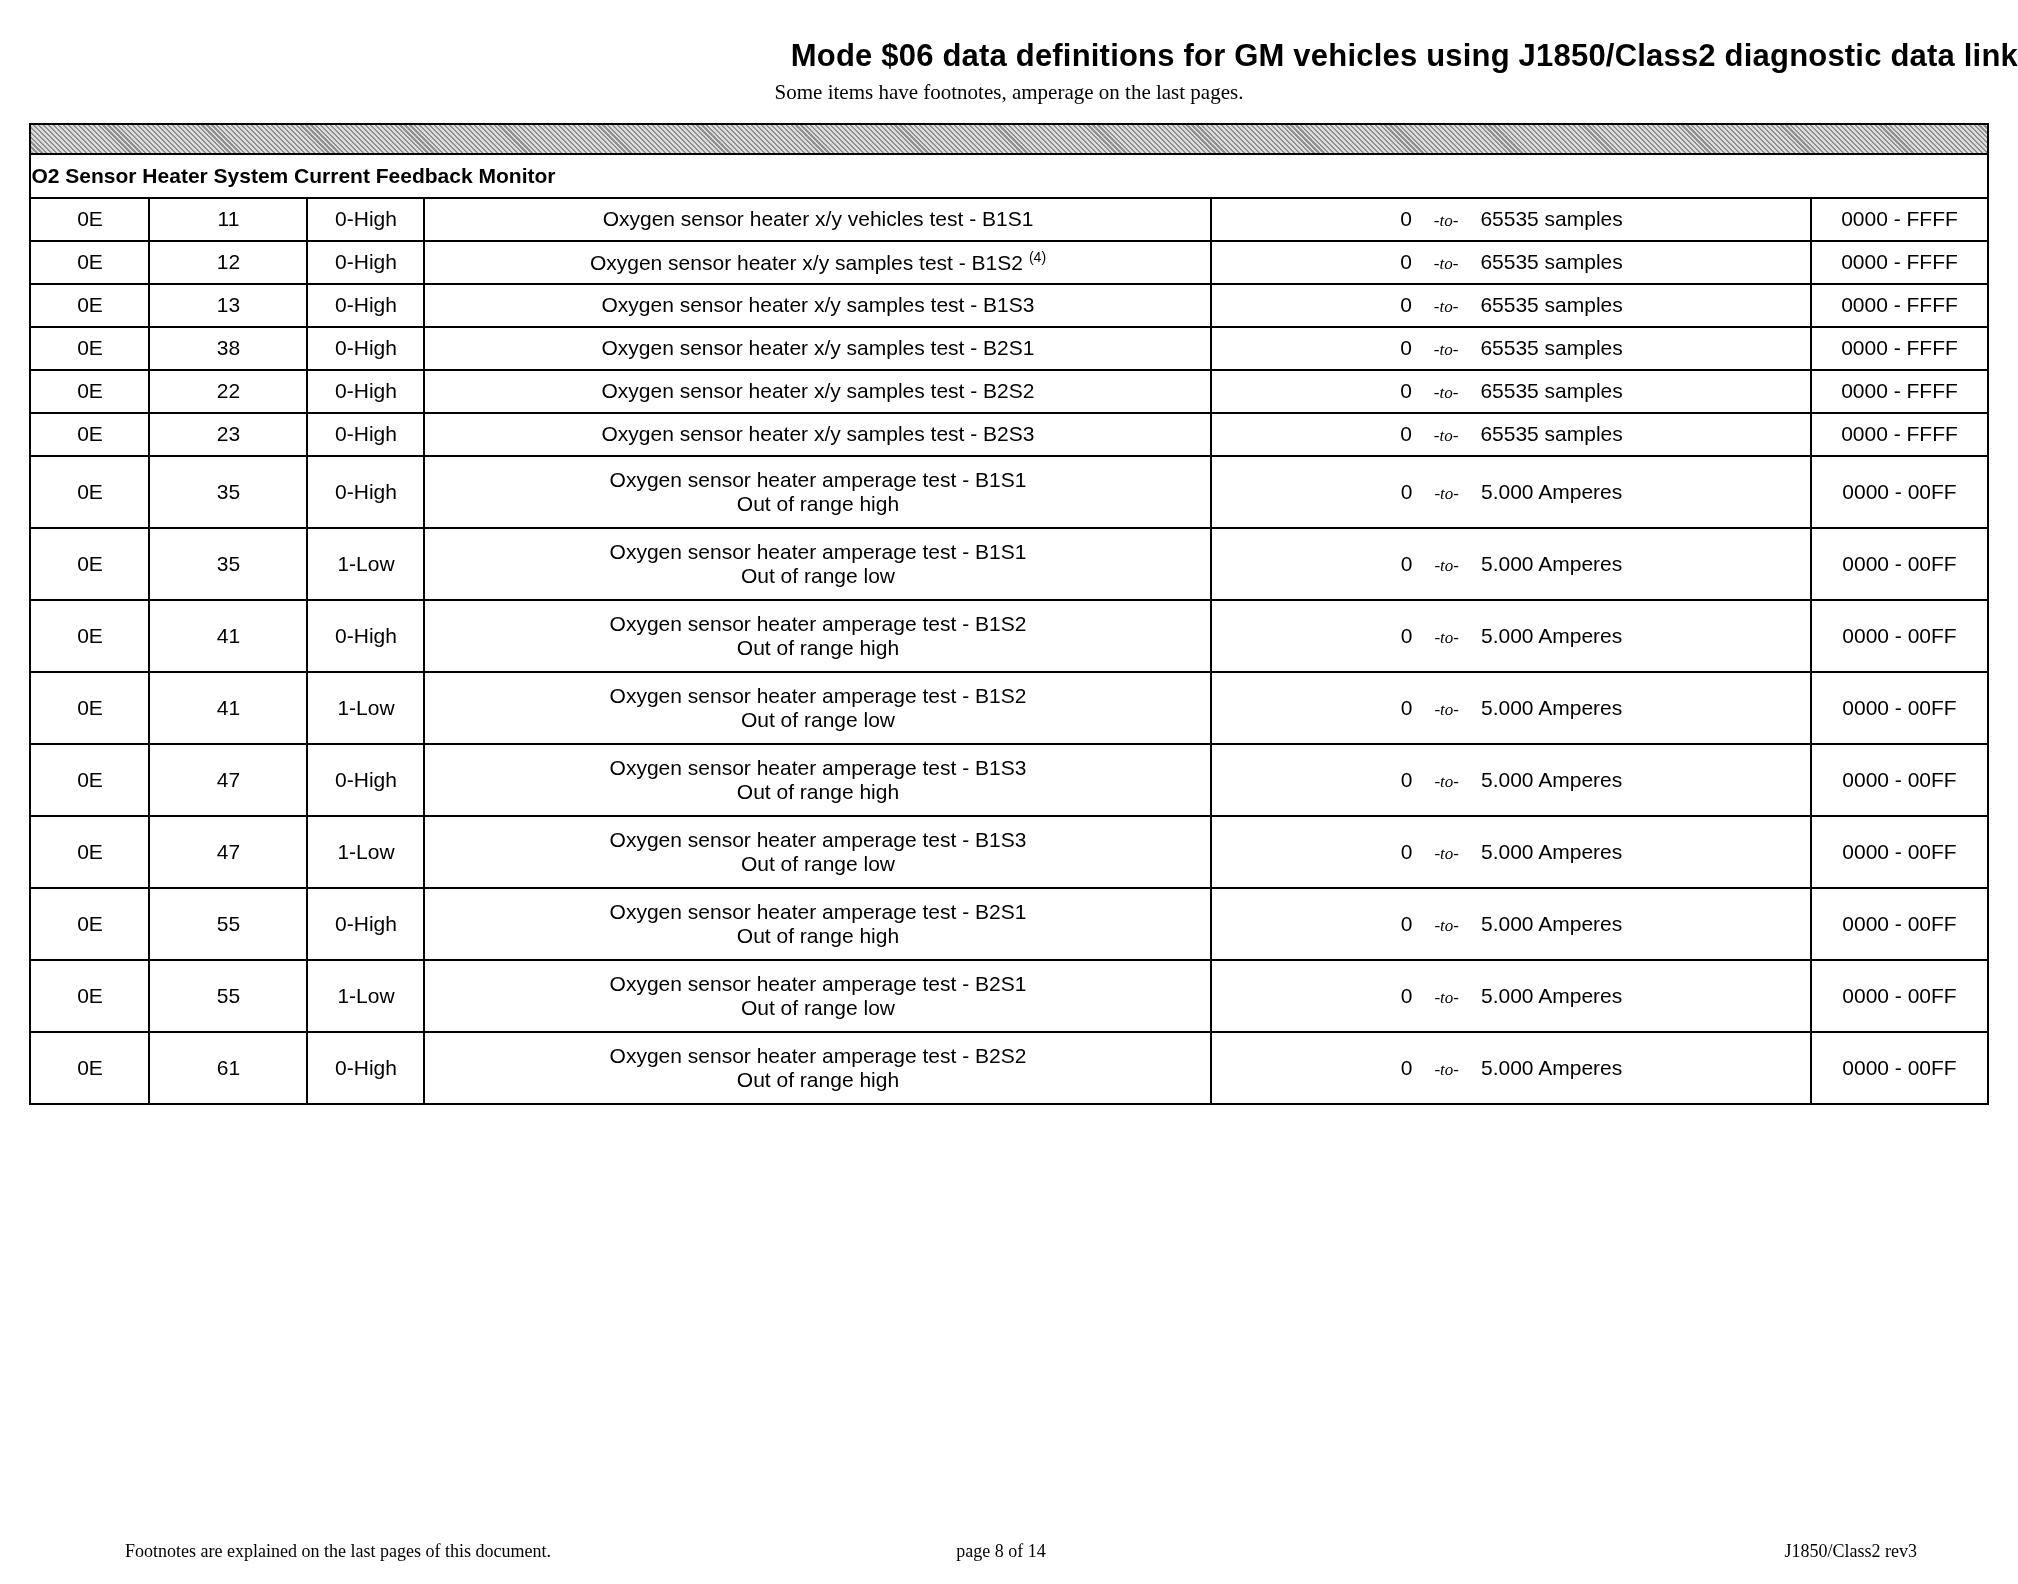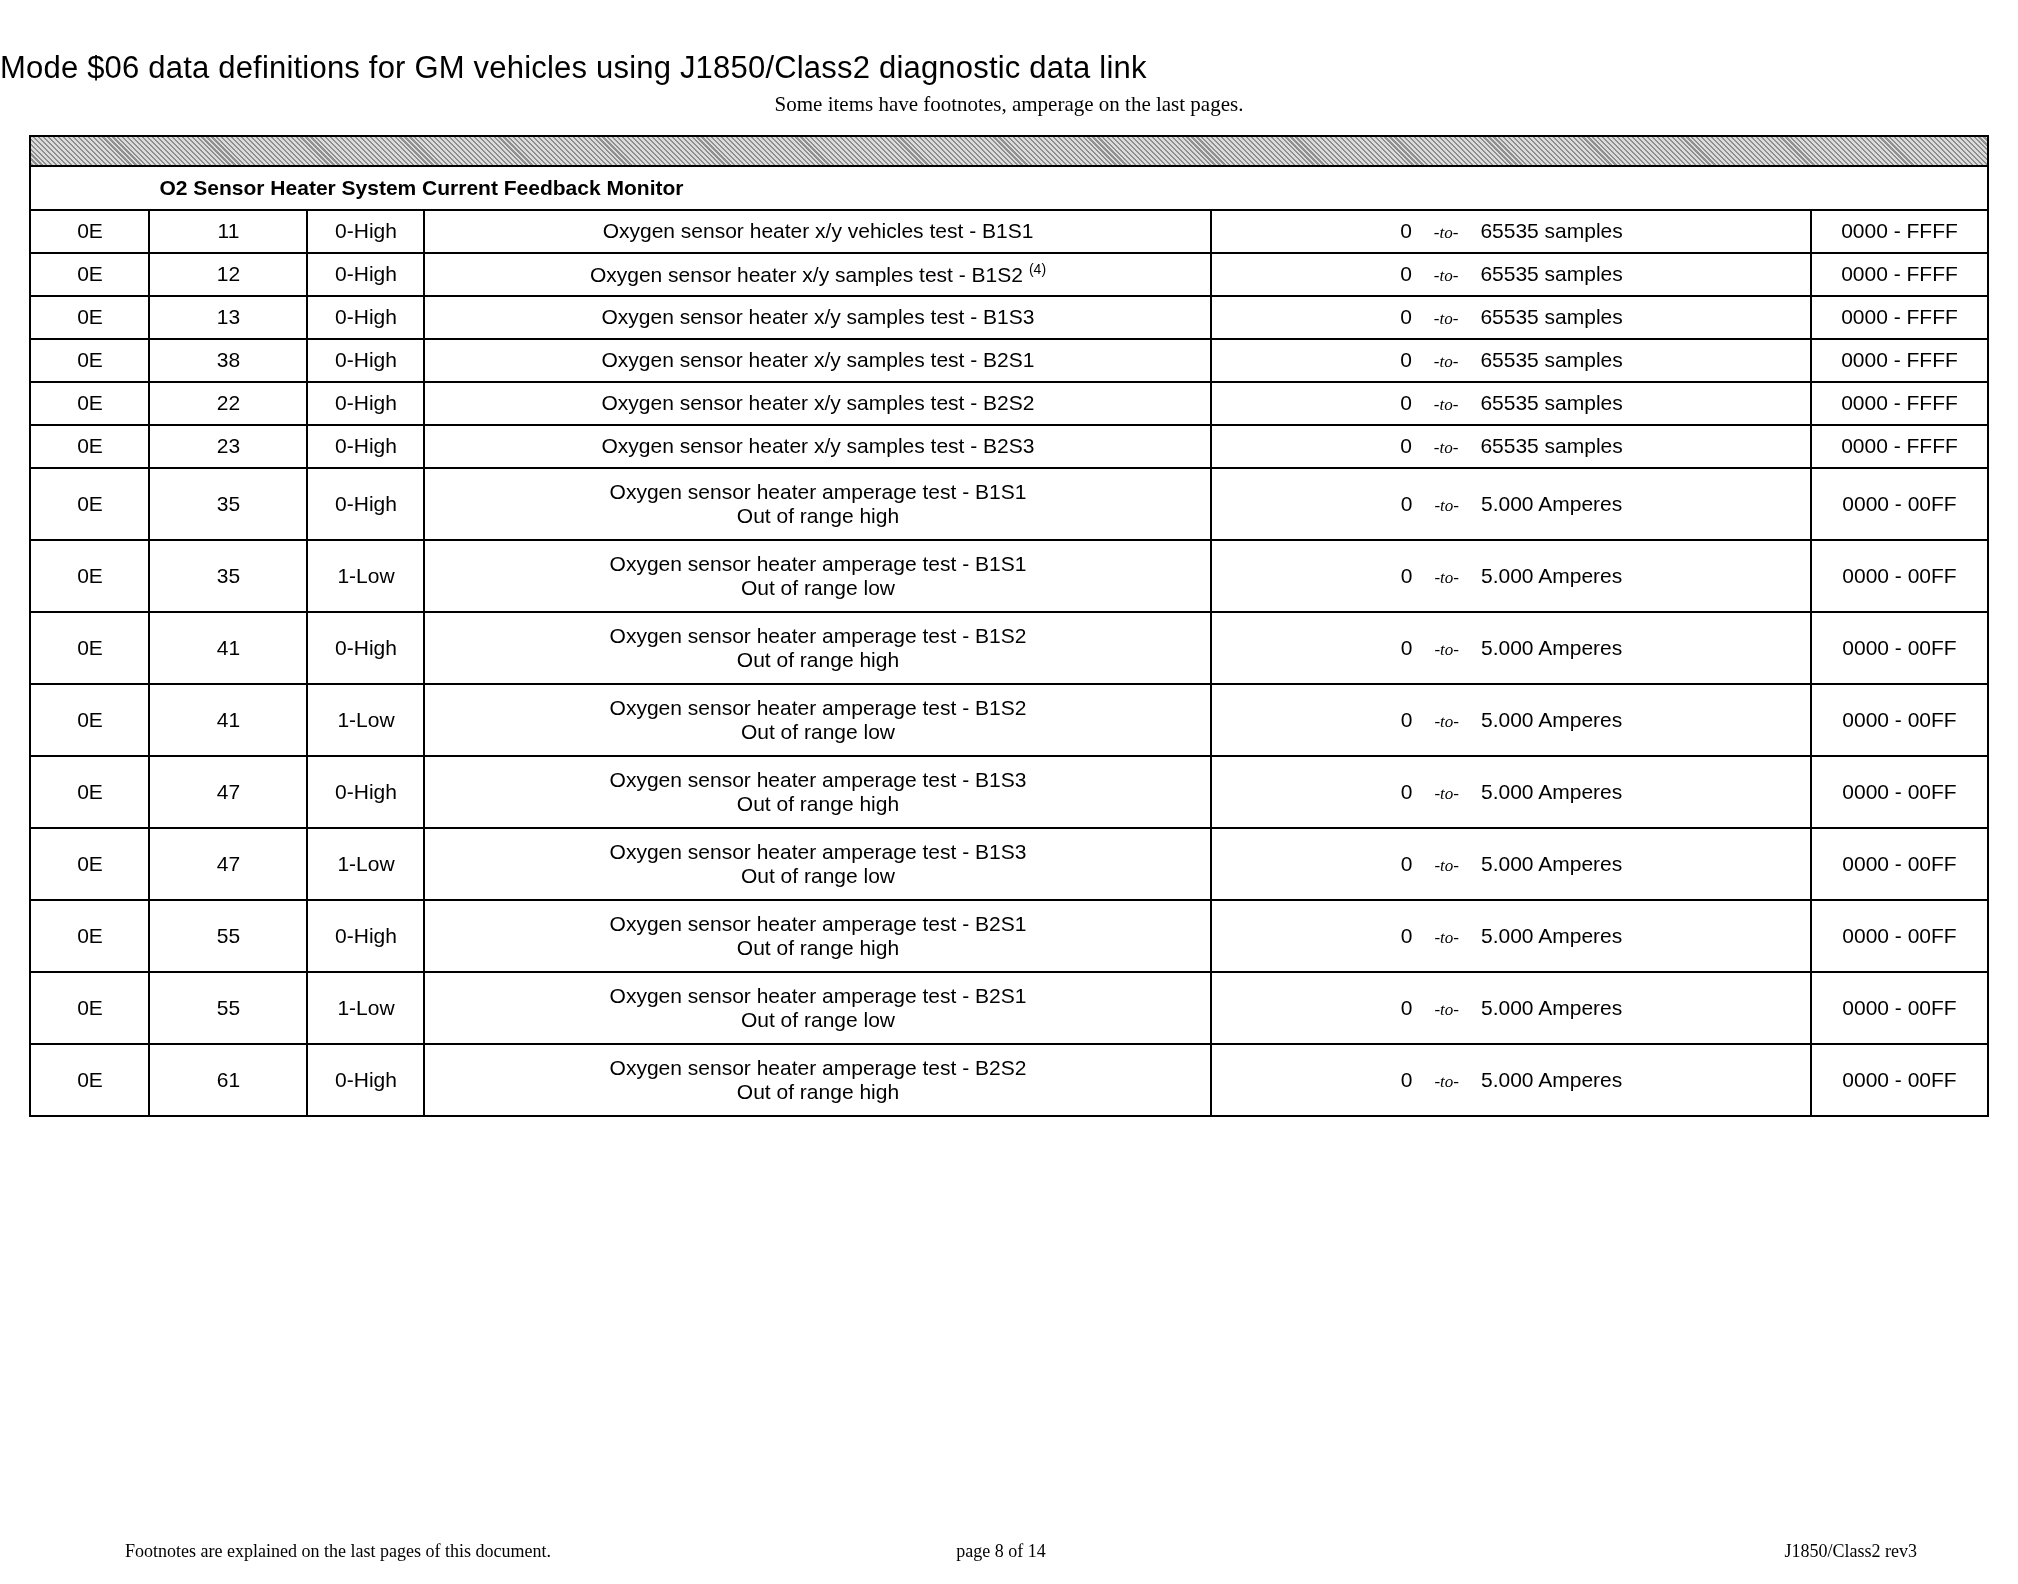--- a/index.html
+++ b/index.html
@@ -3,22 +3,22 @@
 <meta charset="utf-8">
 <style>
   * { box-sizing: border-box; margin: 0; padding: 0; }
   html, body { background: #ffffff; }
   body {
     width: 2018px; height: 1584px; position: relative;
     font-family: "Liberation Sans", sans-serif; color: #000;
     overflow: hidden;
   }
   .title {
-    text-align: left; font-weight: normal; font-size: 31px;
-    padding-top: 50px; letter-spacing: 0.2px;
+    text-align: right; font-weight: bold; font-size: 31px;
+    padding-top: 38px; letter-spacing: 0.2px;
   }
   .subtitle {
     text-align: center; font-family: "Liberation Serif", serif;
     font-size: 21px; margin-top: 6px;
   }
   table {
     border-collapse: collapse; table-layout: fixed;
     width: 1957px; margin: 18px auto 0;
   }
   th, td { border: 2px solid #000; vertical-align: middle; }
@@ -29,21 +29,21 @@
   .desc-head-sub {
     display: block; font-weight: normal; font-style: italic;
     font-size: 17px; margin-top: 2px;
   }
   .hatch-cell {
     height: 30px; padding: 0;
     background: repeating-linear-gradient(45deg, #8f8f8f 0 1.5px, #dcdcdc 1.5px 3.5px);
   }
   .section-cell {
     height: 44px; font-weight: bold; font-size: 21px;
-    text-align: left; padding-left: 128px;
+    text-align: left; 
   }
   tbody td { font-size: 21px; line-height: 1.15; }
   .row-short td { height: 43px; }
   .row-tall td { height: 72px; }
   .c-center { text-align: center; }
   .c-desc { text-align: center; }
   .c-desc sup { font-size: 14px; vertical-align: super; margin-left: 6px; }
   .c-range { text-align: center; }
   .c-range .rg {
     display: inline-flex; align-items: baseline; gap: 22px; justify-content: center;

